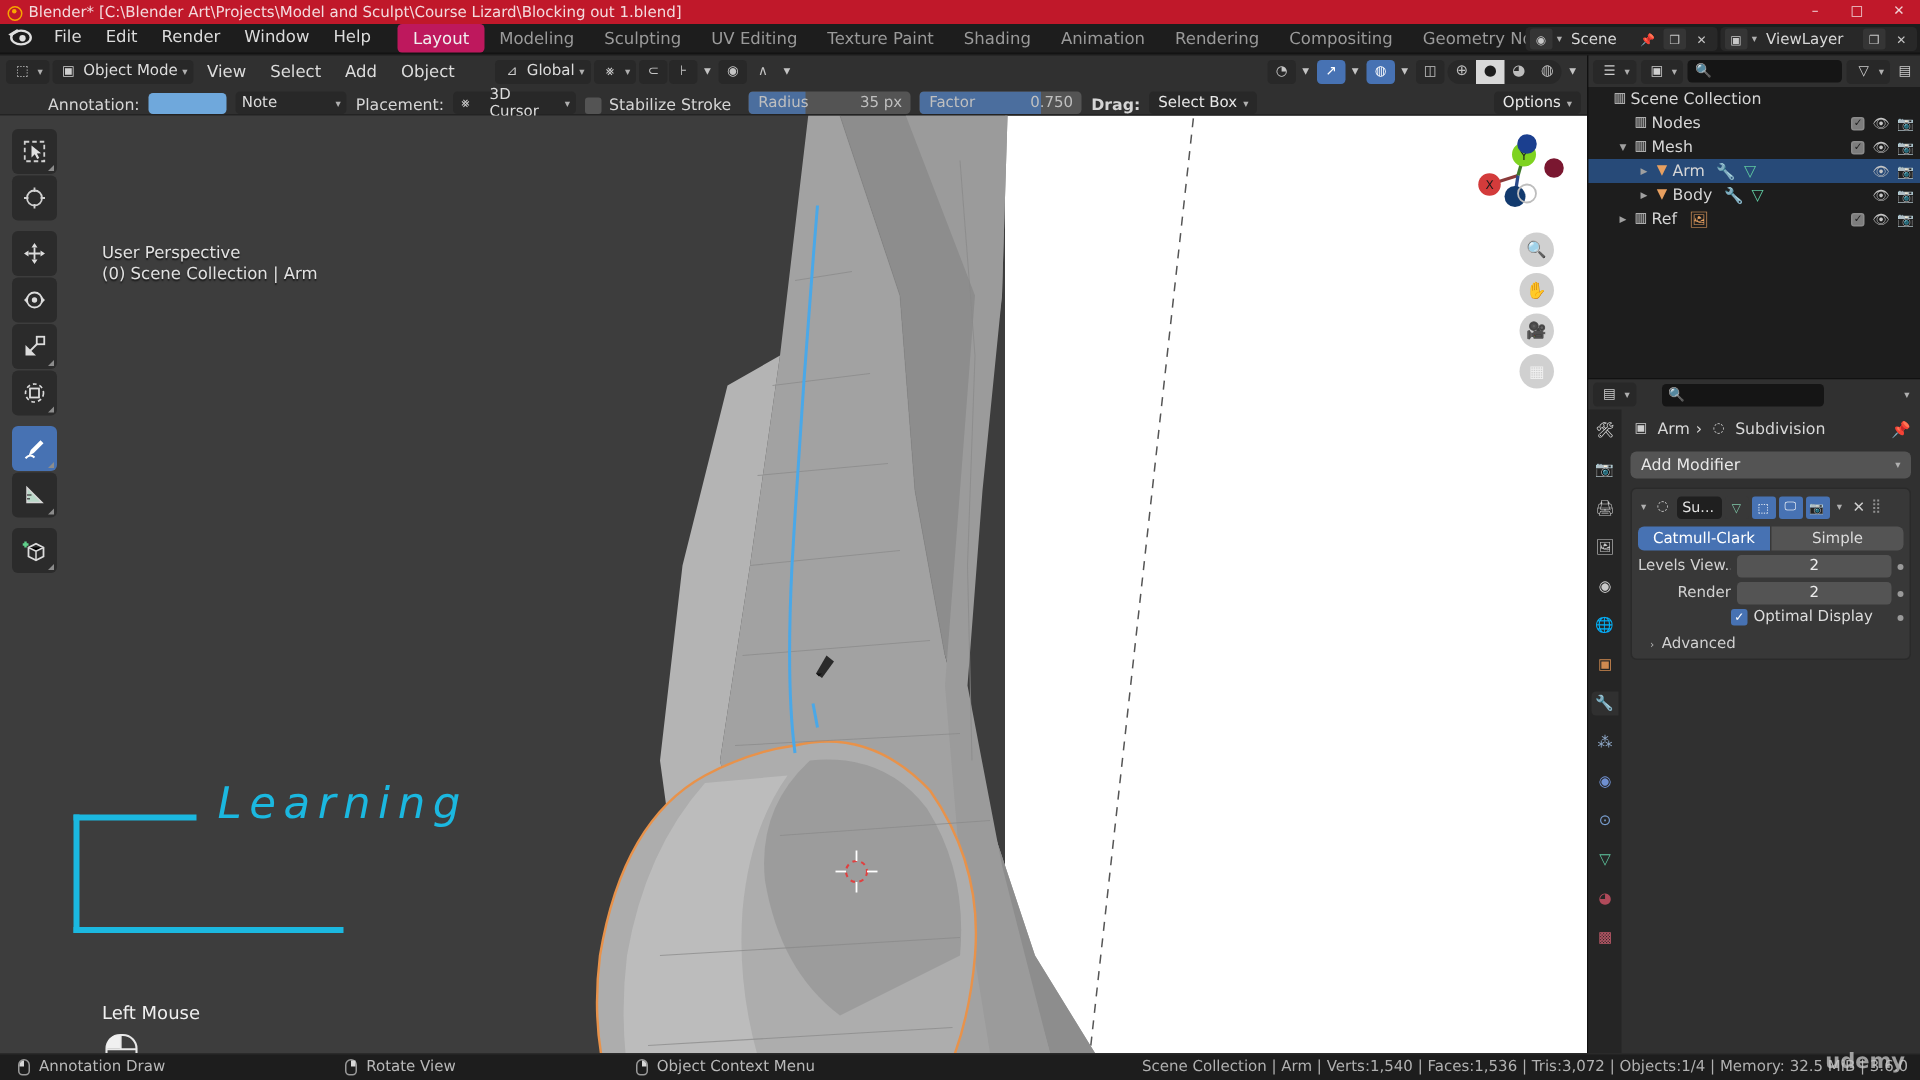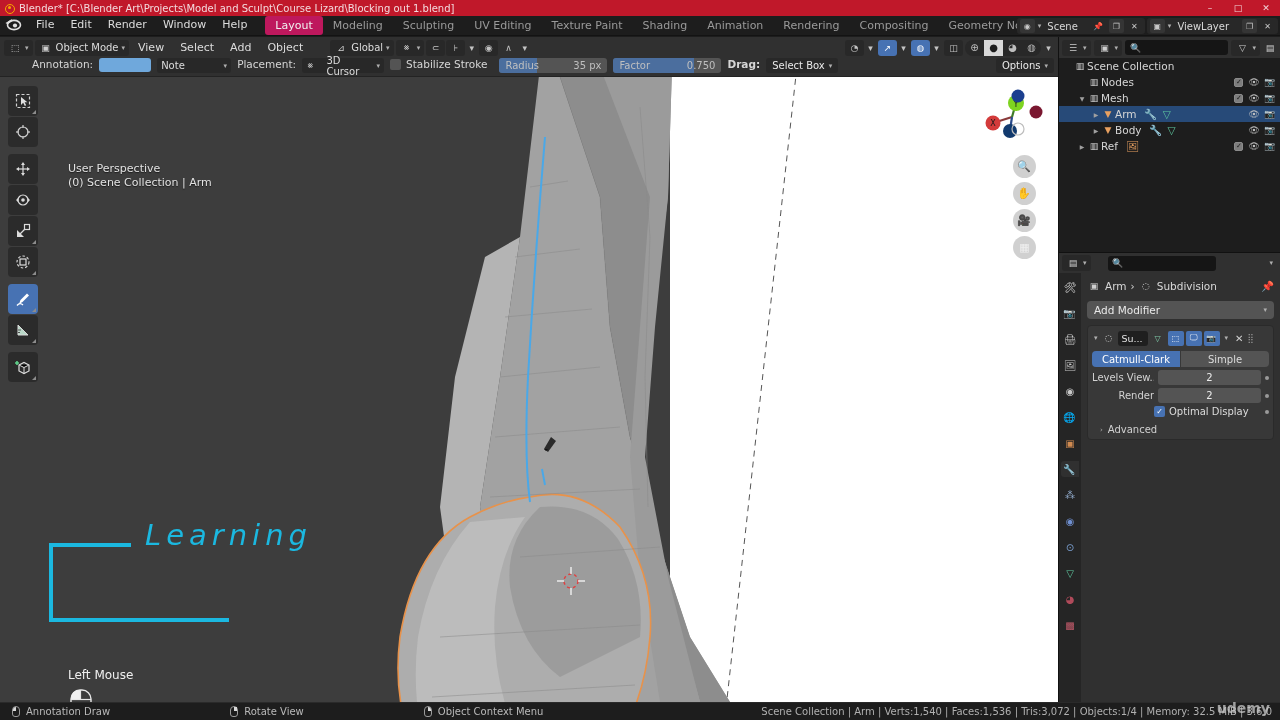--- a/index.html
+++ b/index.html
@@ -87,21 +87,21 @@
   .shade-btn{
     width:19px; height:16px; display:flex; align-items:center; justify-content:center;
     font-size:10px; color:#bdbdbd;
   }
   .shade-btn.active{ background:#d8d8d8; color:#1d1d1d; }
   .vp-header-right{ position:absolute; right:4px; display:flex; align-items:center; gap:2px; }
 
   
   .tool-row{
     position:absolute; left:0; top:58px; width:1058px; height:19px;
-    background:#303030; display:flex; align-items:flex-start; gap:6px; padding-left:32px;
+    background:#303030; display:flex; align-items:flex-end; gap:6px; padding-left:32px;
     border-bottom:1px solid #232323;
   }
   .t-label{ font-size:10.5px; color:#d6d6d6; }
   .color-swatch{ width:52px; height:14px; background:#6fa8dc; border-radius:3px; }
   .dropdown{
     display:flex; align-items:center; justify-content:space-between;
     height:15px; background:#282828; border-radius:3px; padding:0 4px;
     font-size:10px; color:#dcdcdc; gap:12px;
   }
   .checkbox{

